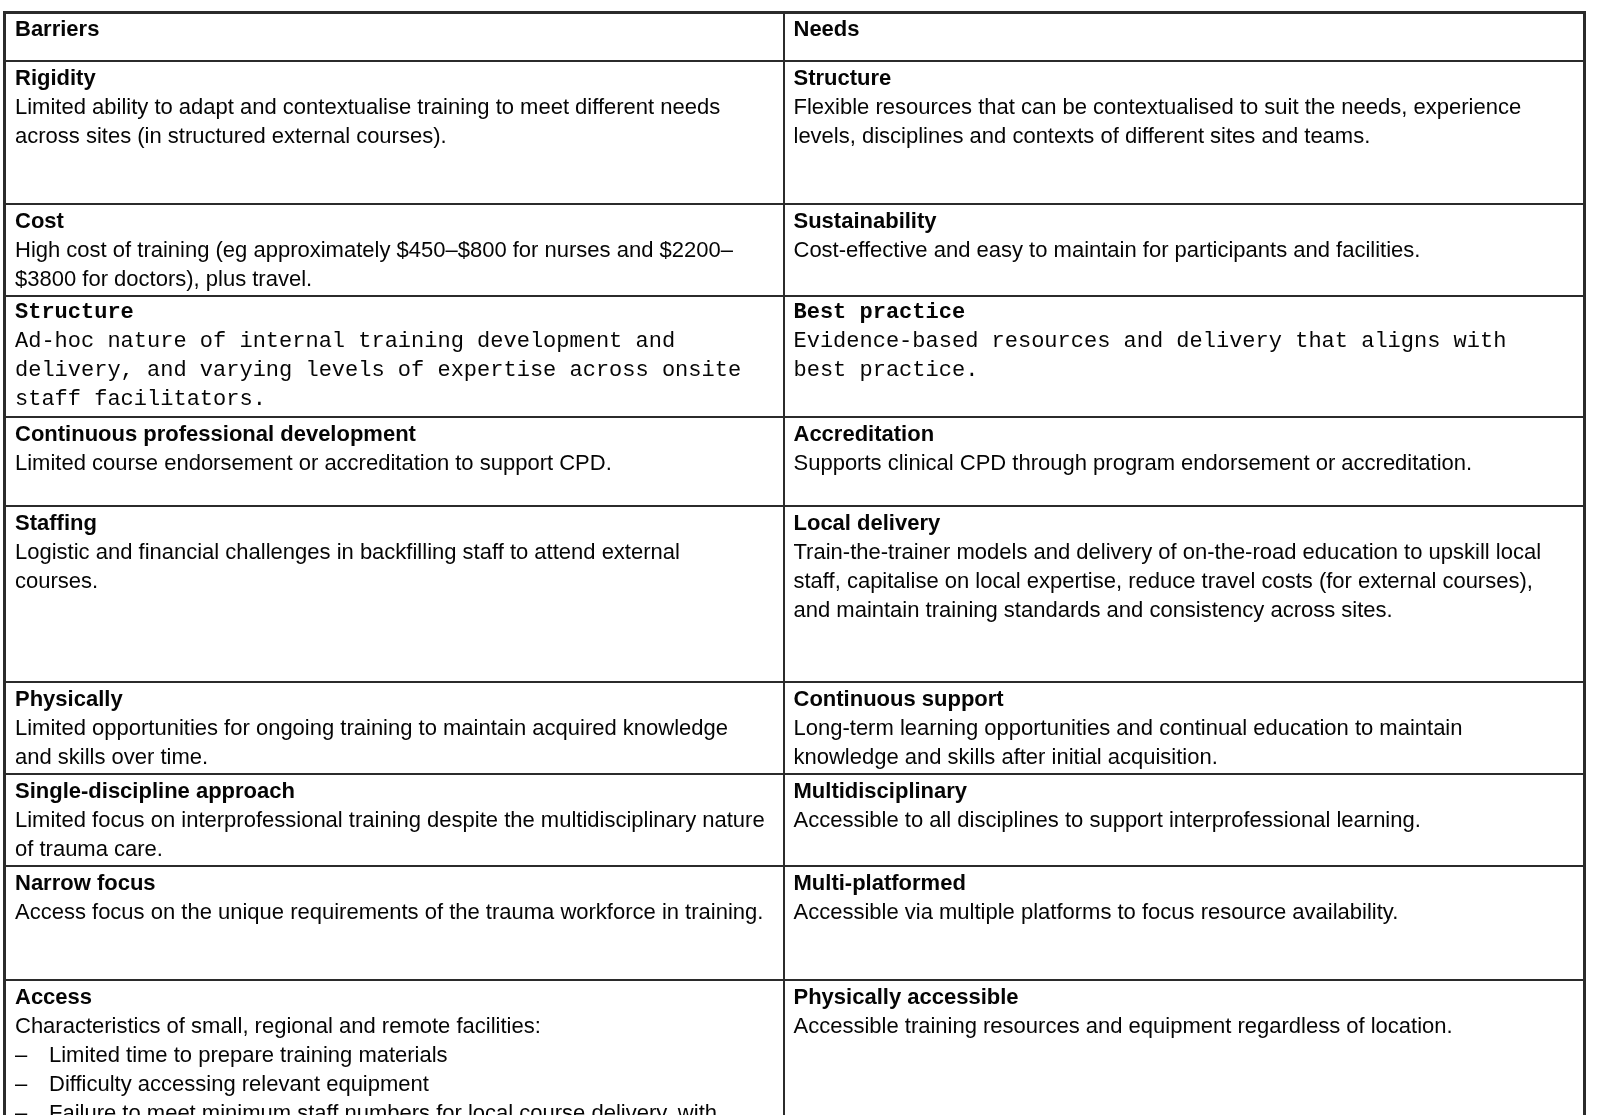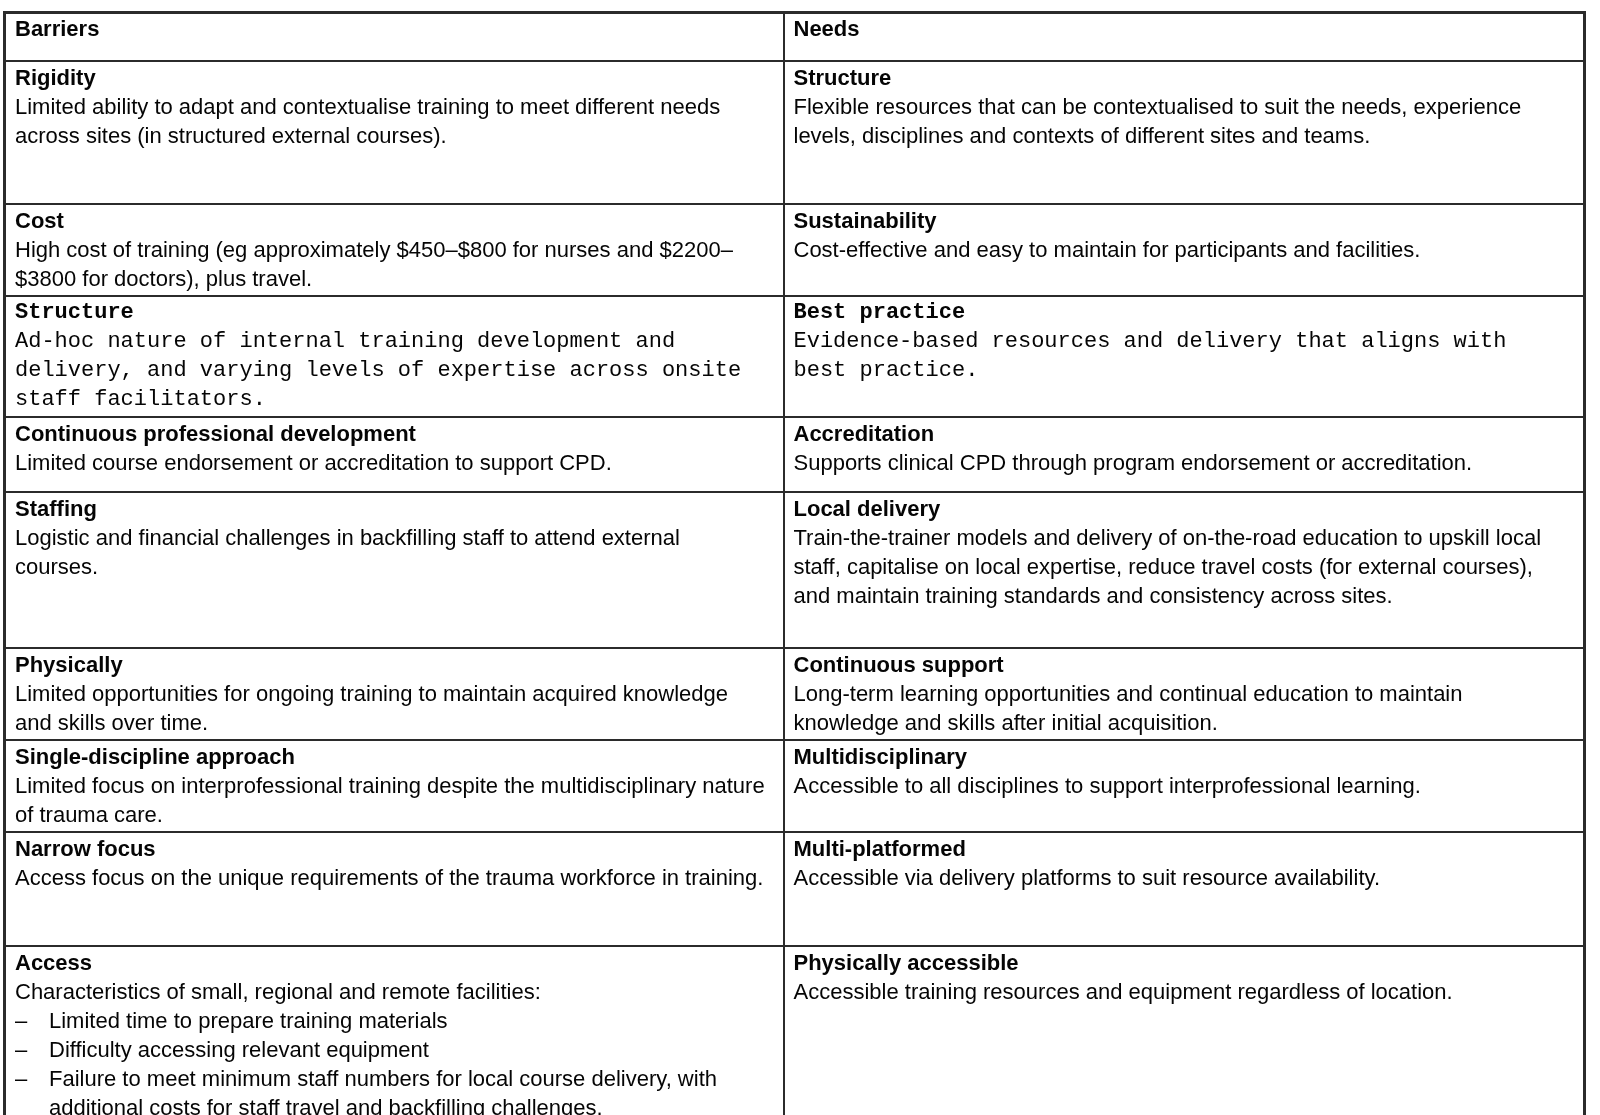--- a/index.html
+++ b/index.html
@@ -44,22 +44,22 @@
   th.col-barriers { width: 779px; }
   th.col-needs    { text-align: center; }
 
   .cell-title { font-weight: bold; }
   .cell-text  { font-weight: normal; }
 
   
   .r1 td { height: 143px; }
   .r2 td { height: 89px;  }
   .r3 td { height: 89px; font-family: Liberation Mono, monospace;  }
-  .r4 td { height: 75px;  }
-  .r5 td { height: 156px; }
+  .r4 td { height: 89px;  }
+  .r5 td { height: 176px; }
   .r6 td { height: 87px;  }
   .r7 td { height: 90px;  }
   .r8 td { height: 114px;  }
   .r9 td { height: 218px; }
 
   .dash-list { margin: 0; }
   .dash-item { display: flex; }
   .dash-marker {
     flex: 0 0 34px;
     width: 34px;
@@ -163,21 +163,21 @@
         </td>
       </tr>
 
       <tr class="r8">
         <td>
           <div class="cell-title">Narrow focus</div>
           <div class="cell-text">Access focus on the unique requirements of the trauma workforce in training.</div>
         </td>
         <td>
           <div class="cell-title">Multi-platformed</div>
-          <div class="cell-text">Accessible via delivery platforms to suit resource availability.</div>
+          <div class="cell-text">Accessible via multiple platforms to focus resource availability.</div>
         </td>
       </tr>
 
       <tr class="r9">
         <td>
           <div class="cell-title">Access</div>
           <div class="cell-text">Characteristics of small, regional and remote facilities:</div>
           <div class="dash-list">
             <div class="dash-item">
               <span class="dash-marker">–</span>

